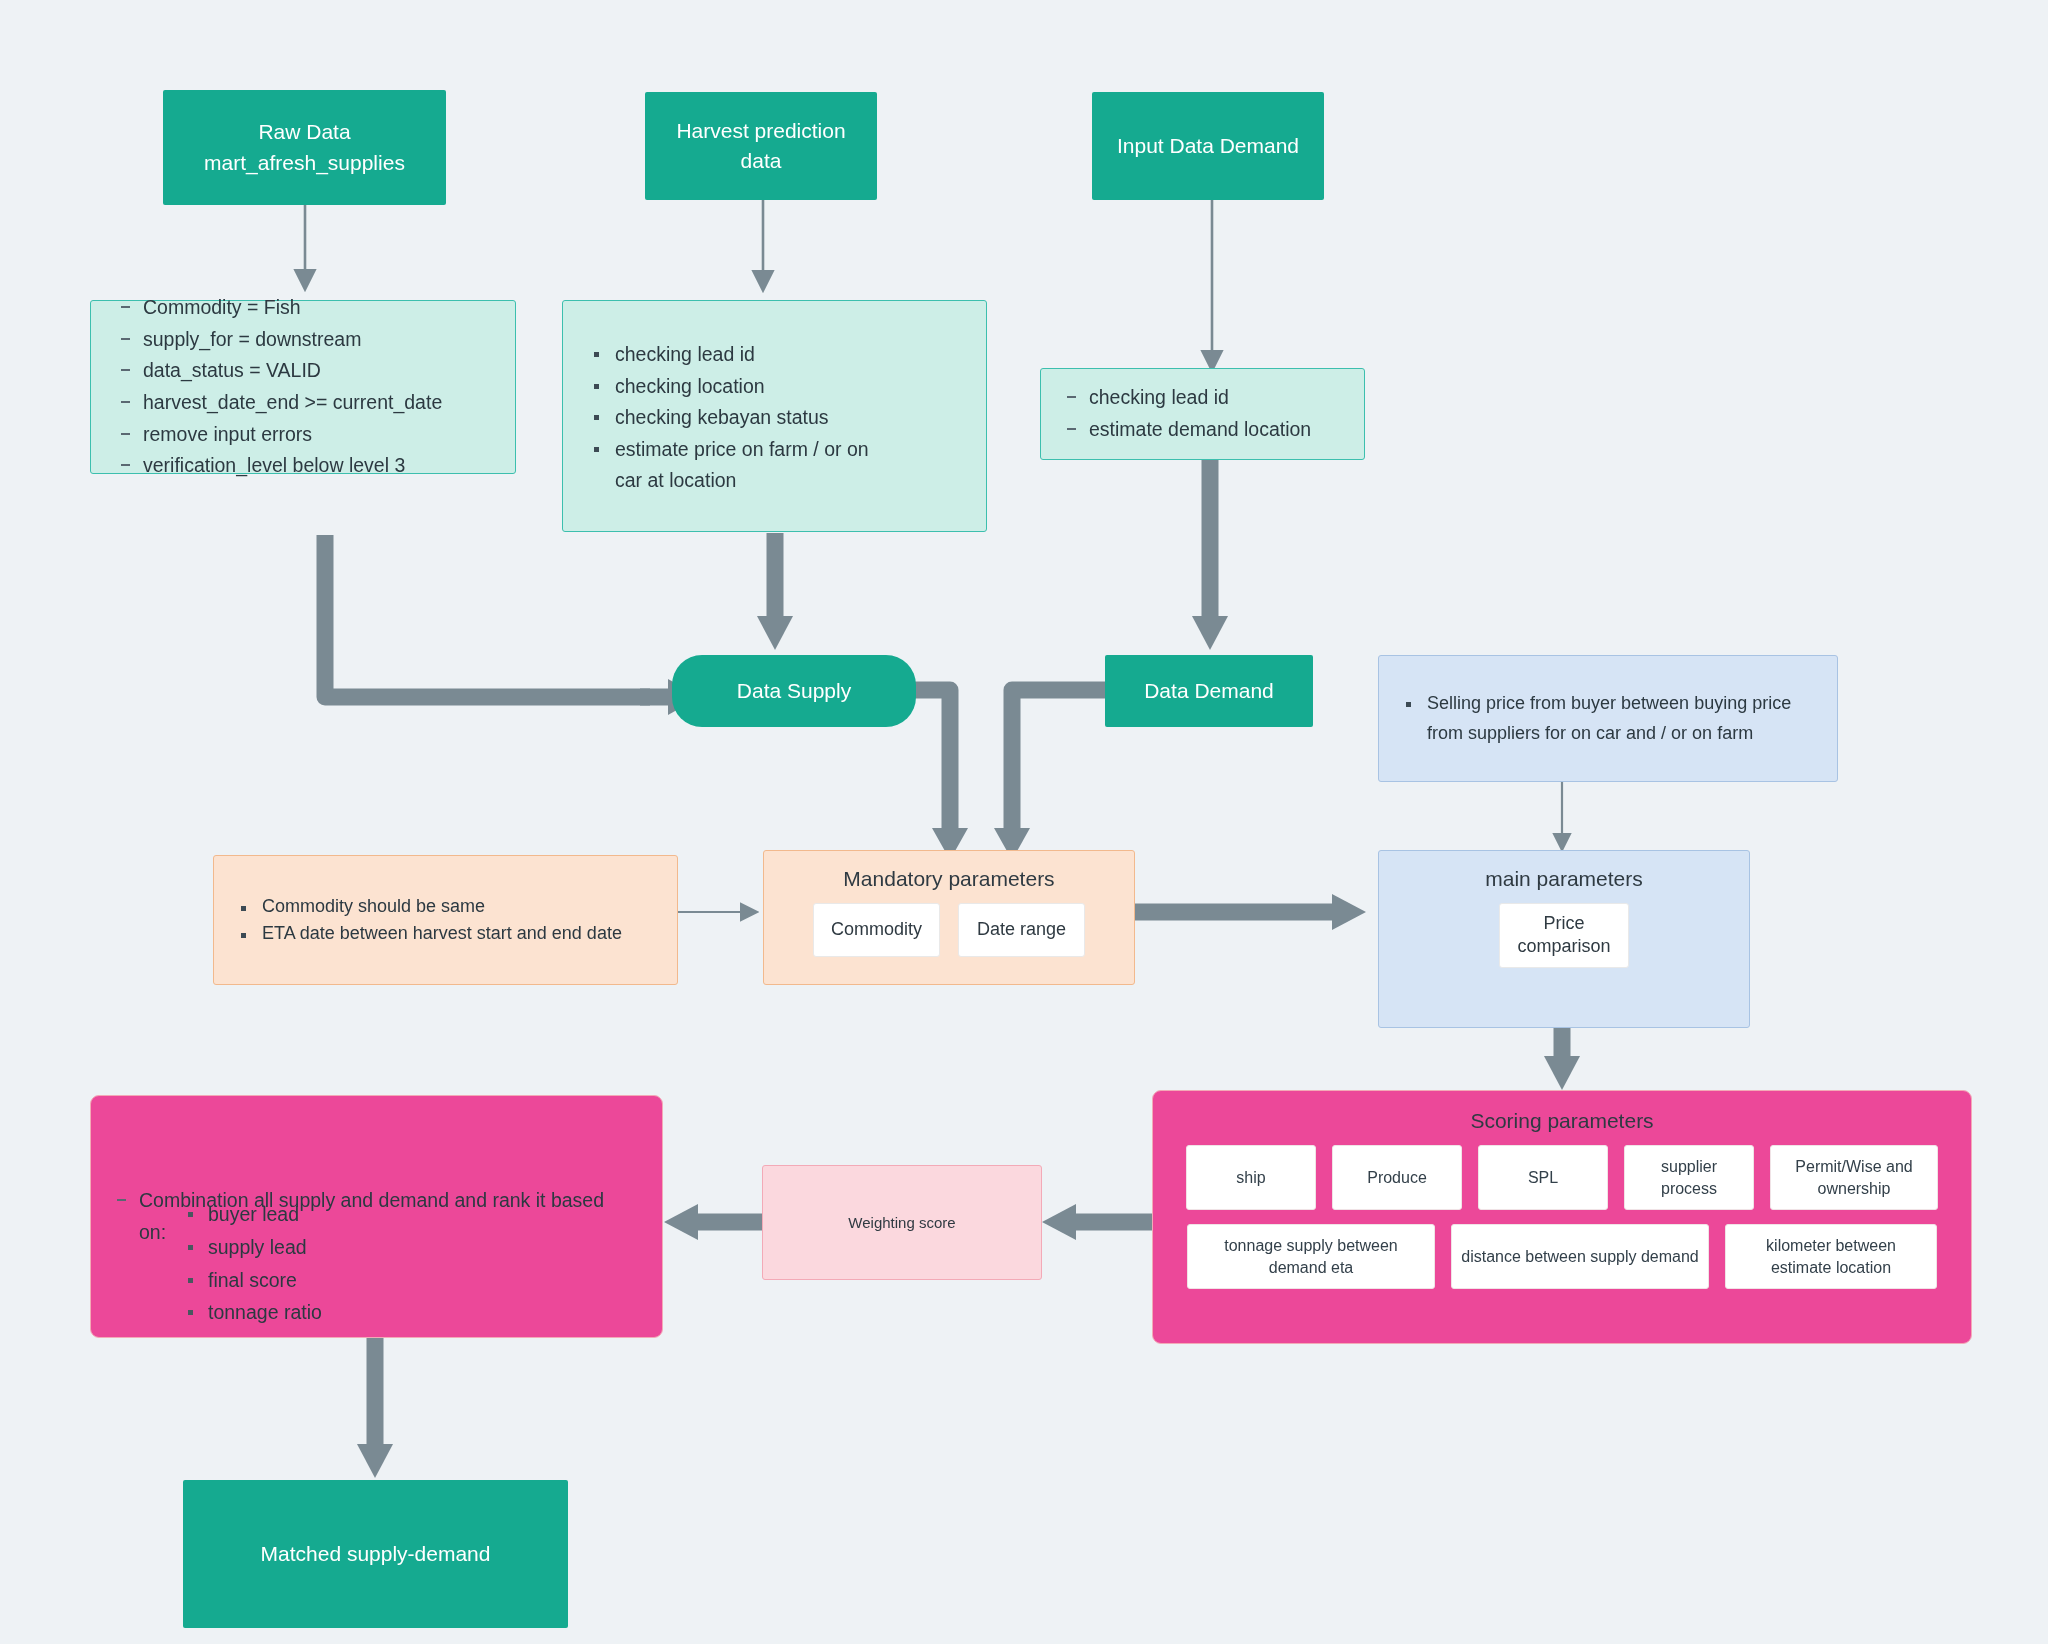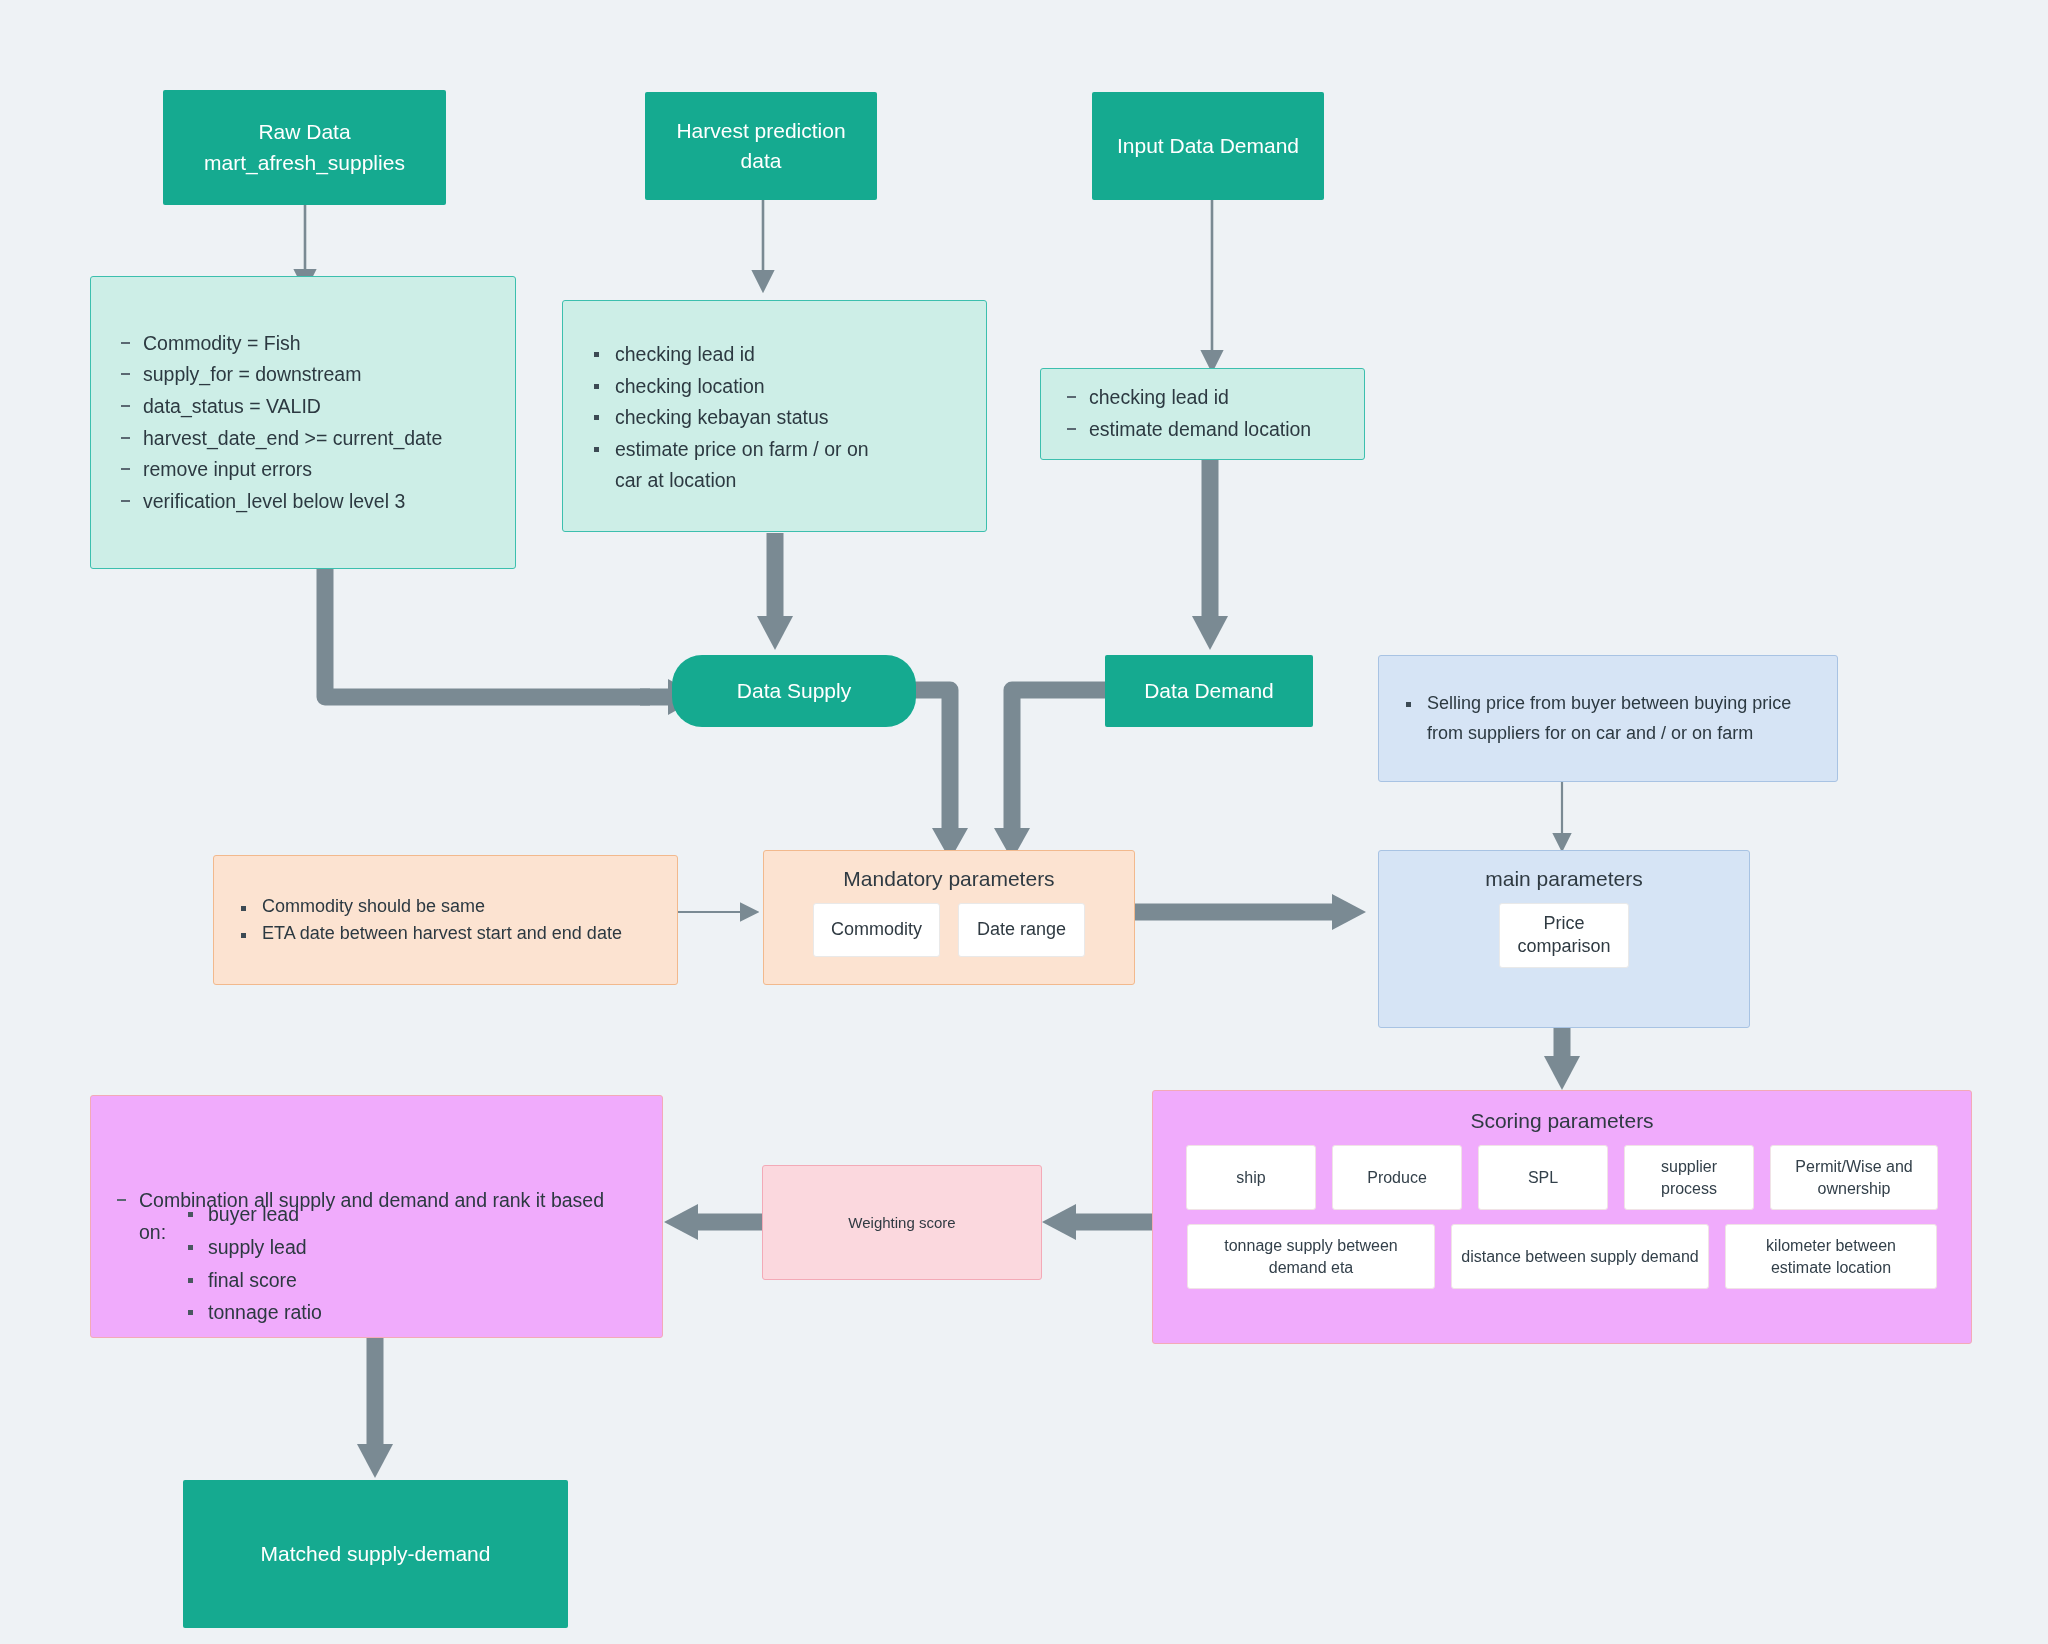--- a/index.html
+++ b/index.html
@@ -52,23 +52,23 @@
     padding: 16px 20px;
   }
   .orange-note {
     background: #fce3d1;
     border: 1.5px solid #f2b98d;
     border-radius: 3px;
     padding: 20px 22px;
     display: flex; align-items: center;
   }
   .pink {
-    background: #f0abfc;
+    background: #ec4899;
     border: 1.5px solid #f3aab7;
-    border-radius: 3px;
+    border-radius: 9px;
     padding: 18px 22px;
   }
   .pink-node {
     background: #fbd8de;
     border: 1.5px solid #f3aab7;
     border-radius: 3px;
     display: flex; align-items: center; justify-content: center;
     font-size: 15px; color: #2f3a42; text-align: center;
   }
 
@@ -196,21 +196,21 @@
   </div>
 
   <div class="node green" style="left:645px; top:92px; width:232px; height:108px;">
     <span>Harvest prediction data</span>
   </div>
 
   <div class="node green" style="left:1092px; top:92px; width:232px; height:108px;">
     <span>Input Data Demand</span>
   </div>
 
-  <div class="node teal" style="left:90px; top:276px; width:426px; height:293px;">
+  <div class="node teal" style="left:90px; top:300px; width:426px; height:174px;">
     <ul class="blist">
       <li>Commodity = Fish</li>
       <li>supply_for = downstream</li>
       <li>data_status = VALID</li>
       <li>harvest_date_end &gt;= current_date</li>
       <li>remove input errors</li>
       <li>verification_level below level 3</li>
     </ul>
   </div>
 

